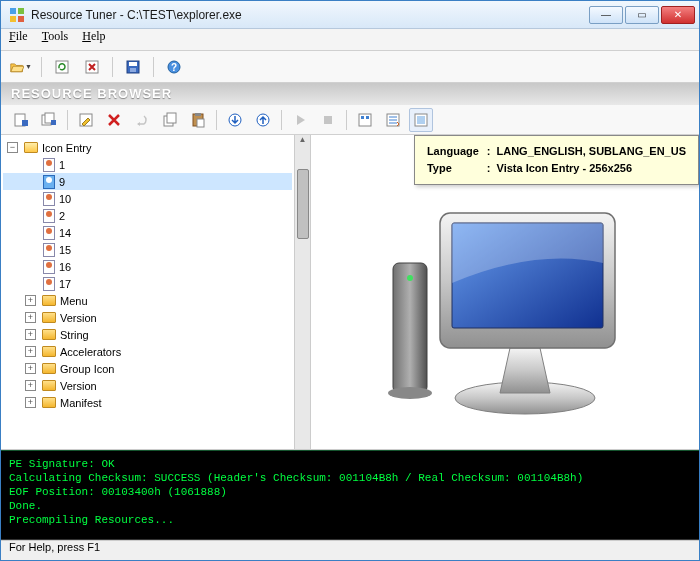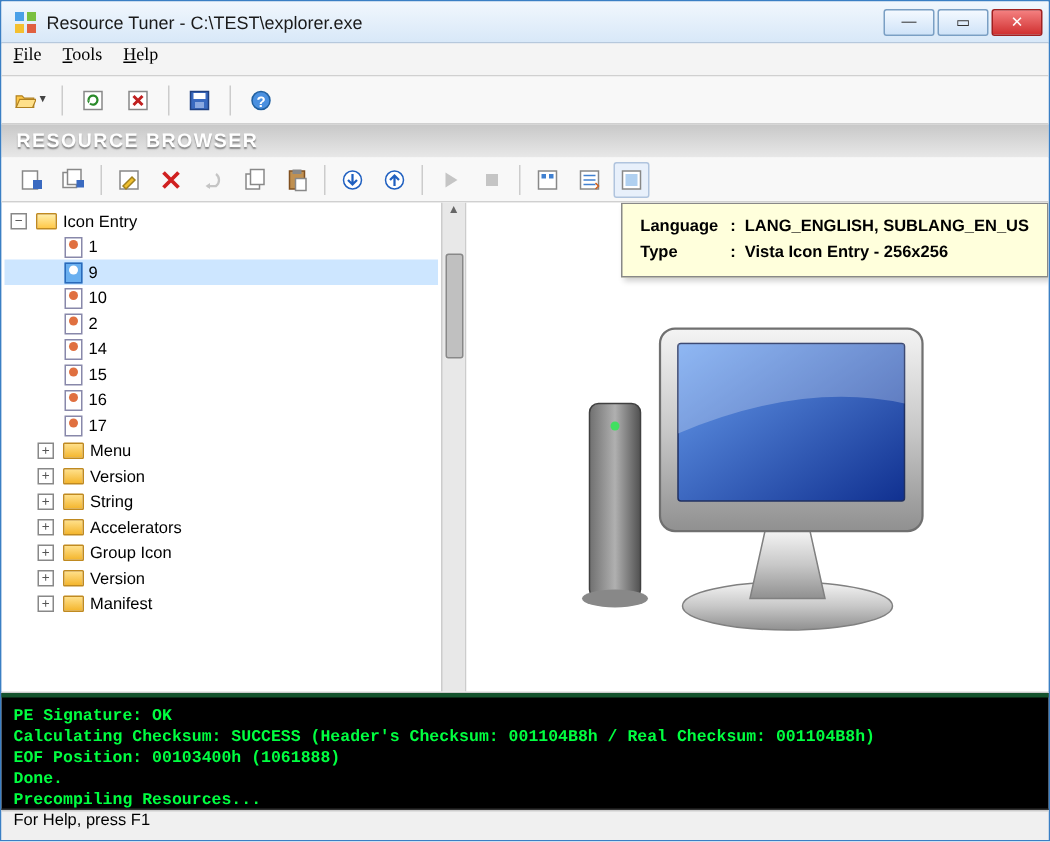--- a/index.html
+++ b/index.html
@@ -34,21 +34,21 @@
 .icon-item.selected-item{background:#6ab0f0;border-color:#2a6aba;}
 .icon-item.selected-item::after{background:#fff;}
 .indent0{padding-left:4px;}
 .indent1{padding-left:22px;}
 .indent2{padding-left:40px;}
 .preview-pane{flex:1;position:relative;overflow:hidden;background:#fff;}
 .tooltip{position:absolute;top:0;right:0;background:#ffffdc;border:1px solid #888;padding:6px 10px;font-size:11px;line-height:15px;box-shadow:2px 2px 4px rgba(0,0,0,.2);font-weight:bold;}
 .tooltip td:first-child{padding-right:6px;}
 .tooltip td:nth-child(2){padding-right:4px;}
 .monitor-svg{position:absolute;left:50%;top:55%;transform:translate(-50%,-50%);}
-.console{height:78px;background:#000;color:#00ff40;font-family:"Consolas","Courier New",monospace;font-size:11px;line-height:14px;padding:6px 8px;border-top:3px solid #14532d;border-bottom:1px solid #333;overflow:hidden;font-weight:bold;}
+.console{height:90px;background:#000;color:#00ff40;font-family:"Consolas","Courier New",monospace;font-size:11px;line-height:14px;padding:6px 8px;border-top:1px solid #14532d;border-bottom:1px solid #333;overflow:hidden;}
 .statusbar{height:20px;background:#f0f0f0;display:flex;padding:0 8px;font-size:11px;border-top:1px solid #ccc;}
 svg{display:block;}
 .dropdown-arrow{font-size:7px;color:#444;margin-left:1px;}
 </style>
 </head>
 <body>
 
 <div class="window">
 
   <div class="titlebar">

